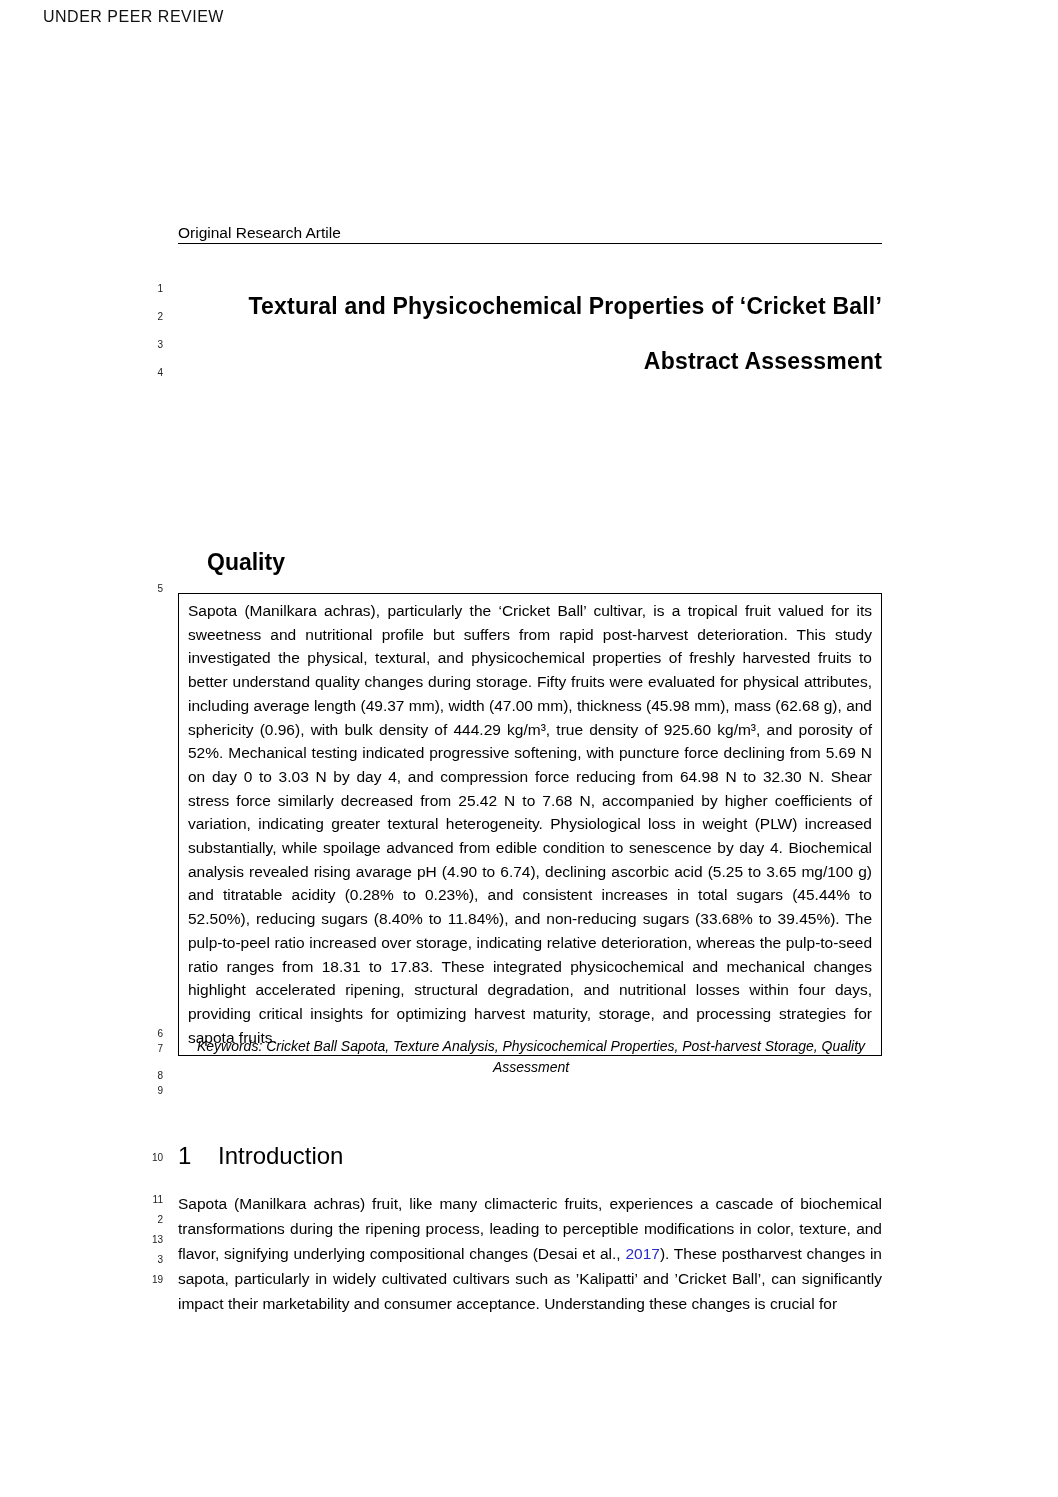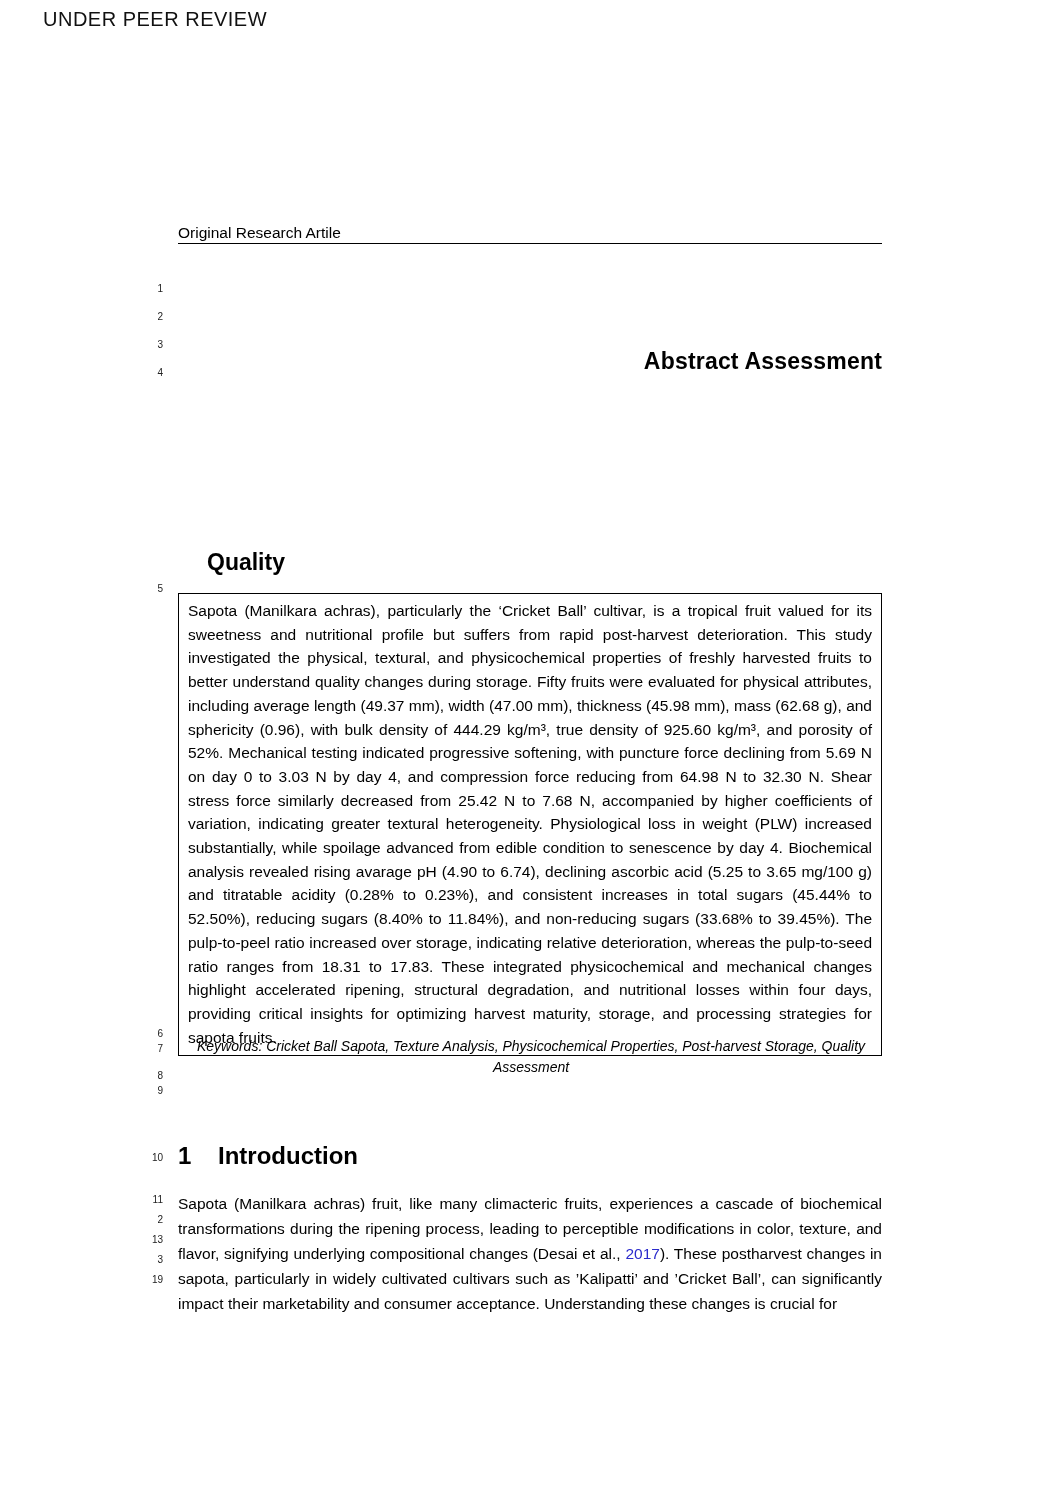--- a/index.html
+++ b/index.html
@@ -6,21 +6,21 @@
   html, body { background: #ffffff; }
   body {
     width: 1058px; height: 1497px;
     position: relative;
     font-family: "Liberation Sans", sans-serif;
     color: #000000;
     overflow: hidden;
   }
   .watermark {
     position: absolute; left: 43px; top: 8px;
-    font-size: 20px; letter-spacing: 0.5px; color: #111;
+    font-size: 16px; letter-spacing: 0.5px; color: #111;
   }
   .article-type {
     position: absolute; left: 178px; top: 224px; width: 704px;
     font-size: 15.5px;
     padding-bottom: 1px;
     border-bottom: 1.5px solid #000;
   }
   .paper-title {
     position: absolute; left: 178px; top: 293px; width: 704px;
     text-align: right;
@@ -45,21 +45,21 @@
     font-size: 15.5px; line-height: 23.7px;
     text-align: justify;
   }
   .keywords {
     position: absolute; left: 178px; top: 1036px; width: 706px;
     font-size: 14px; font-style: italic; line-height: 20.5px;
     text-align: center;
   }
   .intro-heading {
     position: absolute; left: 178px; top: 1142px;
-    font-size: 24px; font-weight: bold;
+    font-size: 24px; font-weight: normal;
   }
   .intro-heading .sec-num { display: inline-block; width: 40px; }
   .intro-paragraph {
     position: absolute; left: 178px; top: 1191px; width: 704px;
     font-size: 15.5px; line-height: 25px;
     text-align: justify;
   }
   .citation-link { color: #2B2BCC; cursor: pointer; text-decoration: none; }
 </style>
 </head>
@@ -81,21 +81,21 @@
   <span class="ln" style="top:1194px">11</span>
   <span class="ln" style="top:1214px">2</span>
   <span class="ln" style="top:1234px">13</span>
   <span class="ln" style="top:1254px">3</span>
   <span class="ln" style="top:1274px">19</span>
 </div>
 
 <div class="article-type">Original Research Artile</div>
 
 <h1 class="paper-title">
-  <br>
+  <span>Textural and Physicochemical Properties of ‘Cricket Ball’</span><br>
   <br>
   <span>Abstract Assessment</span>
 </h1>
 
 <h2 class="abstract-heading">Quality</h2>
 
 <div class="abstract-box">
   <p>Sapota (Manilkara achras), particularly the ‘Cricket Ball’ cultivar, is a tropical fruit valued for its sweetness and nutritional profile but suffers from rapid post-harvest deterioration.  This study investigated the physical, textural, and physicochemical properties of freshly harvested fruits to better understand quality changes during storage. Fifty fruits were evaluated for physical attributes, including average length (49.37 mm), width (47.00 mm), thickness (45.98 mm), mass (62.68 g), and sphericity (0.96), with bulk density of 444.29 kg/m³, true density of 925.60 kg/m³, and porosity of 52%. Mechanical testing indicated progressive softening, with puncture force declining from 5.69 N on day 0 to 3.03 N by day 4, and compression force reducing from 64.98 N to 32.30 N. Shear stress force similarly decreased from 25.42 N to 7.68 N, accompanied by higher coefficients of variation, indicating greater textural heterogeneity.  Physiological loss in weight (PLW) increased substantially, while spoilage advanced from edible condition to senescence by day 4. Biochemical analysis revealed rising avarage pH (4.90 to 6.74), declining ascorbic acid (5.25 to 3.65 mg/100 g) and titratable acidity (0.28% to 0.23%), and consistent increases in total sugars (45.44% to 52.50%), reducing sugars (8.40% to 11.84%), and non-reducing sugars (33.68% to 39.45%).  The pulp-to-peel ratio increased over storage, indicating relative deterioration, whereas the pulp-to-seed ratio ranges from 18.31 to 17.83. These integrated physicochemical and mechanical changes highlight accelerated ripening, structural degradation, and nutritional losses within four days, providing critical insights for optimizing harvest maturity, storage, and processing strategies for sapota fruits.</p>
 </div>
 

